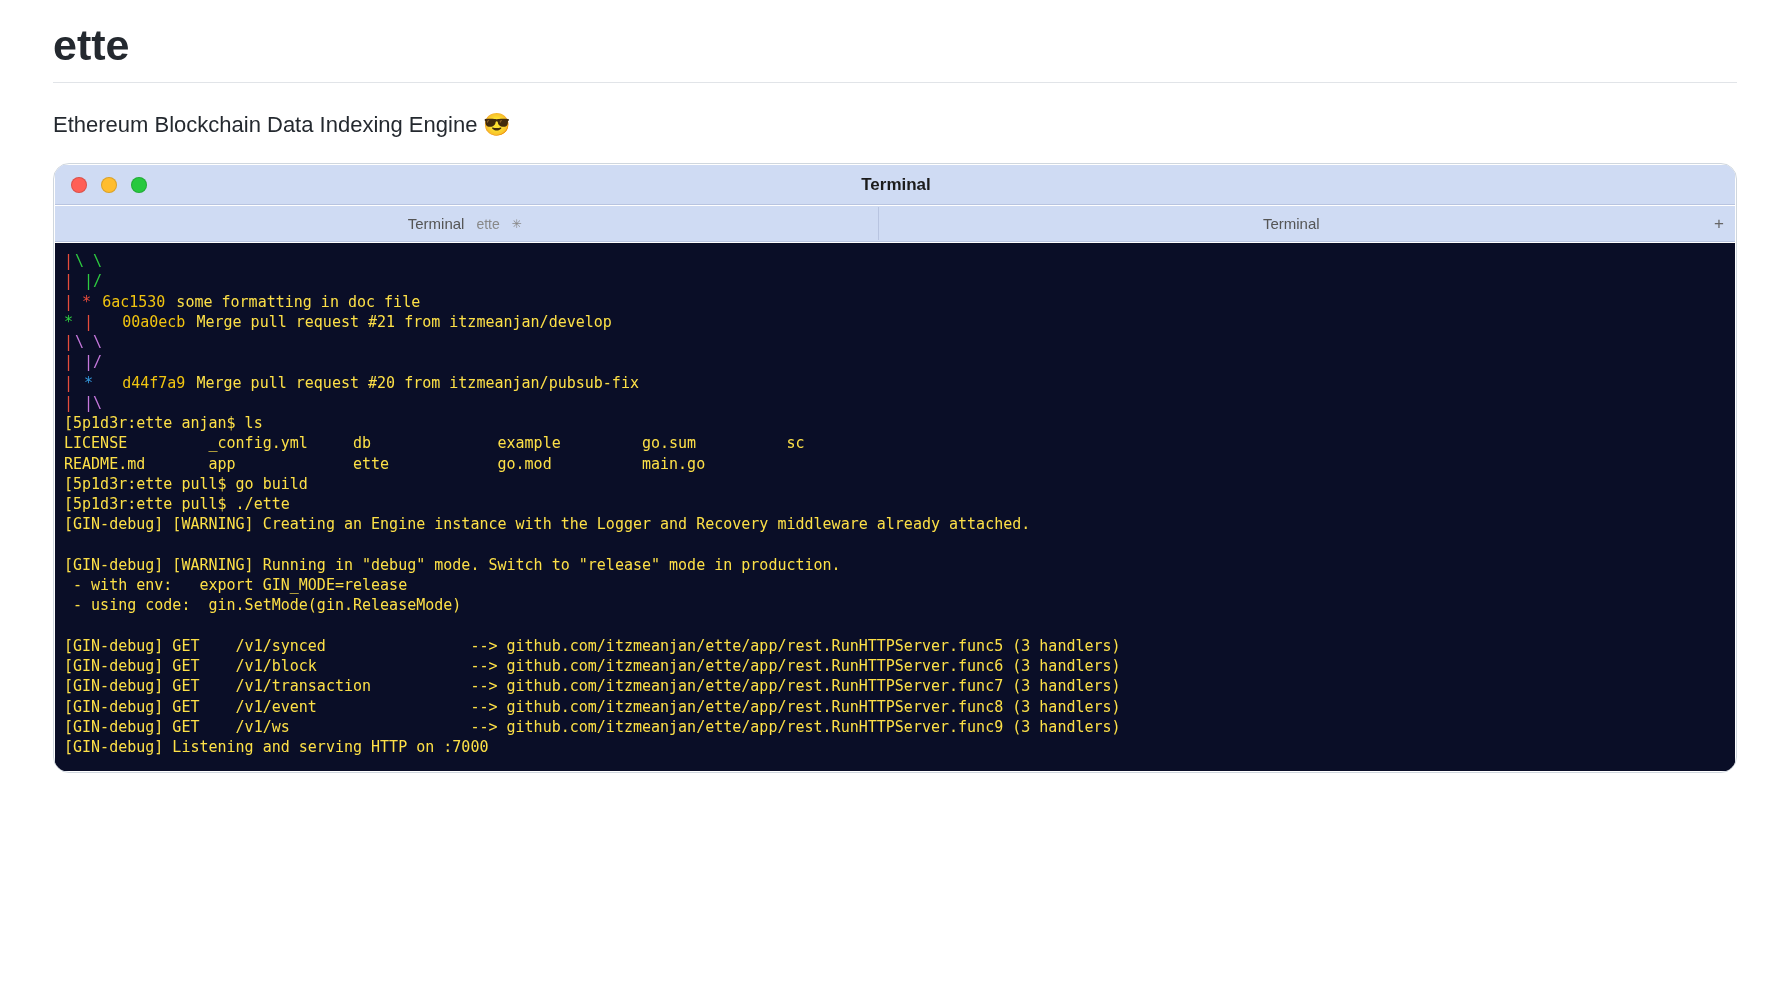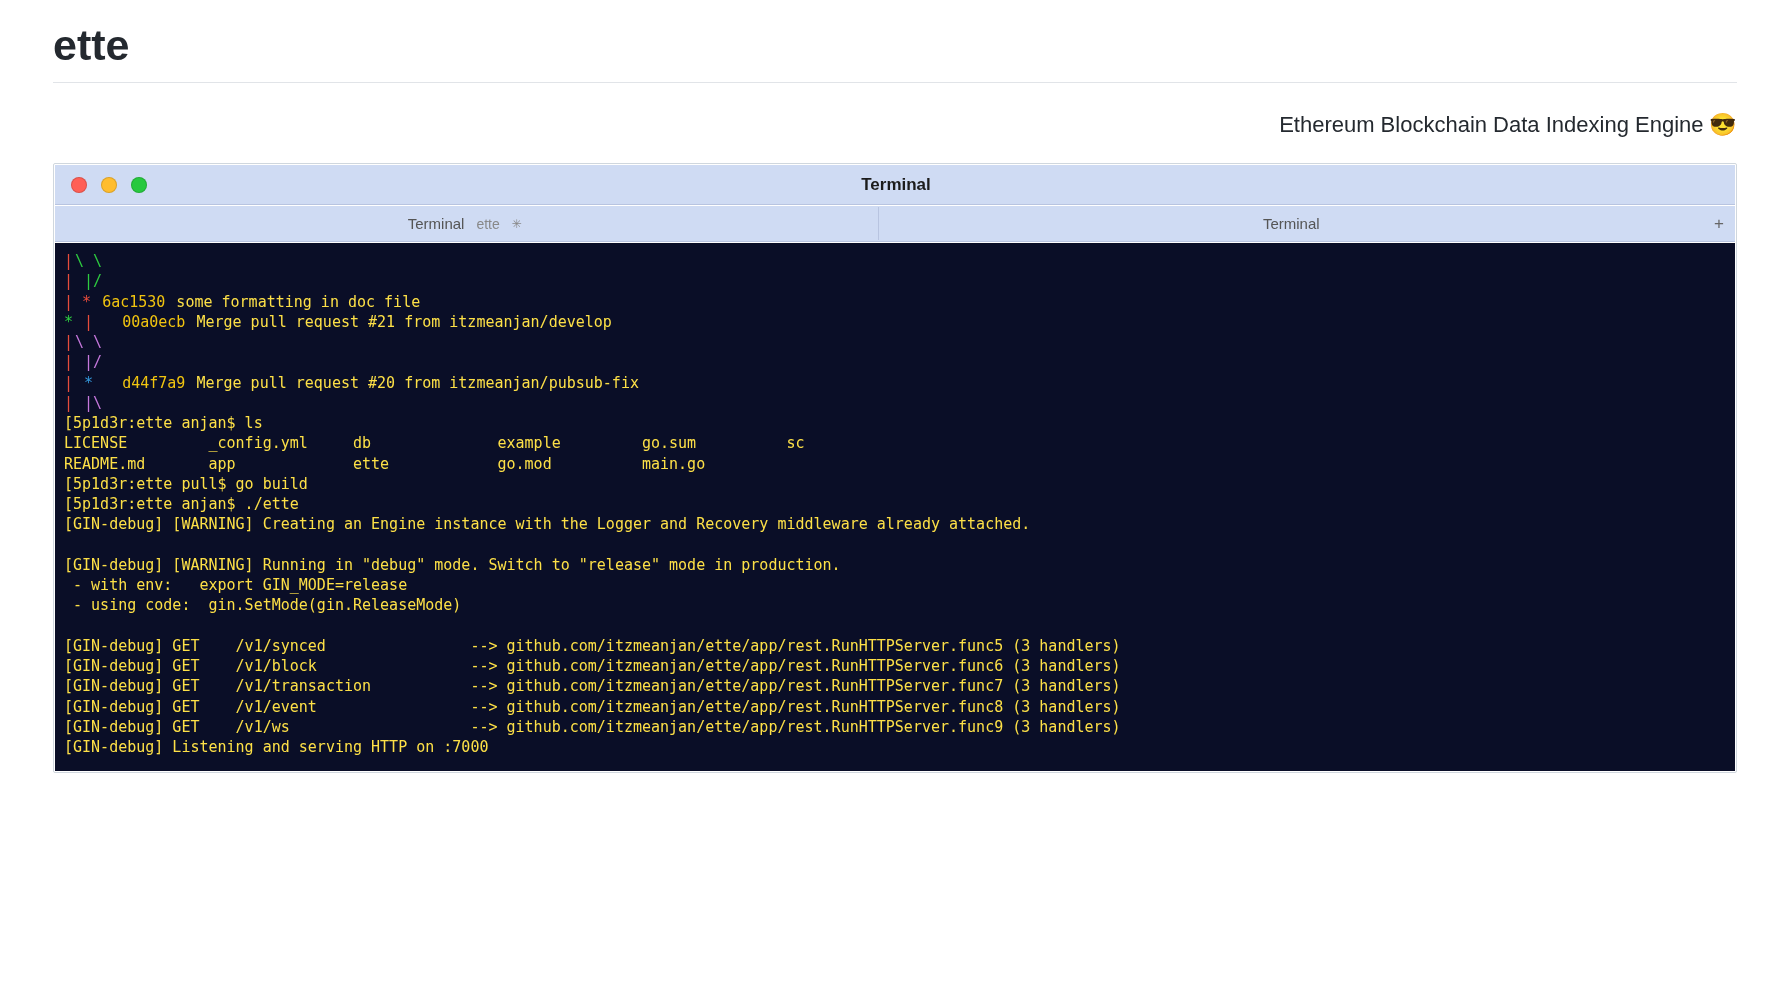--- a/index.html
+++ b/index.html
@@ -12,25 +12,24 @@
 .header-title {
   font-size: 43px;
   font-weight: 600;
   padding: 18px 0 12px 0;
   border-bottom: 1px solid #e1e4e8;
 }
 .subtitle {
   font-size: 22px;
   padding: 28px 0 24px 0;
   color: #24292f;
-  text-align: right;
 }
 .terminal-window {
   border: 1px solid #d0d7de;
-  border-radius: 2px;
+  border-radius: 16px;
   overflow: hidden;
   font-family: "SFMono-Regular", Menlo, Monaco, Consolas, monospace;
 }
 .term-title-bar {
   background: #cfdbf3;
   height: 40px;
   display: flex;
   align-items: center;
   position: relative;
   padding: 0 14px;
@@ -141,21 +140,21 @@
 <span class="c-red">| * </span><span class="c-yellow">6ac1530</span><span class="c-white"> some formatting in doc file</span>
 <span class="c-green">* </span><span class="c-red">|</span><span class="c-yellow">   00a0ecb</span><span class="c-white"> Merge pull request #21 from itzmeanjan/develop</span>
 <span class="c-red">|</span><span class="c-magenta">\ \</span>
 <span class="c-red">| </span><span class="c-magenta">|/</span>
 <span class="c-red">| </span><span class="c-blue">*</span><span class="c-yellow">   d44f7a9</span><span class="c-white"> Merge pull request #20 from itzmeanjan/pubsub-fix</span>
 <span class="c-red">| </span><span class="c-magenta">|\</span>
 <span class="c-white">[5p1d3r:ette anjan$ ls</span>
 <span class="c-white">LICENSE         _config.yml     db              example         go.sum          sc</span>
 <span class="c-white">README.md       app             ette            go.mod          main.go</span>
 <span class="c-white">[5p1d3r:ette pull$ go build</span>
-<span class="c-white">[5p1d3r:ette anjan$ ./ette</span>
+<span class="c-white">[5p1d3r:ette pull$ ./ette</span>
 <span class="c-white">[GIN-debug] [WARNING] Creating an Engine instance with the Logger and Recovery middleware already attached.</span>
 <span class="c-white"></span>
 <span class="c-white">[GIN-debug] [WARNING] Running in "debug" mode. Switch to "release" mode in production.</span>
 <span class="c-white"> - with env:   export GIN_MODE=release</span>
 <span class="c-white"> - using code:  gin.SetMode(gin.ReleaseMode)</span>
 <span class="c-white"></span>
 <span class="c-white">[GIN-debug] GET    /v1/synced                --&gt; github.com/itzmeanjan/ette/app/rest.RunHTTPServer.func5 (3 handlers)</span>
 <span class="c-white">[GIN-debug] GET    /v1/block                 --&gt; github.com/itzmeanjan/ette/app/rest.RunHTTPServer.func6 (3 handlers)</span>
 <span class="c-white">[GIN-debug] GET    /v1/transaction           --&gt; github.com/itzmeanjan/ette/app/rest.RunHTTPServer.func7 (3 handlers)</span>
 <span class="c-white">[GIN-debug] GET    /v1/event                 --&gt; github.com/itzmeanjan/ette/app/rest.RunHTTPServer.func8 (3 handlers)</span>

